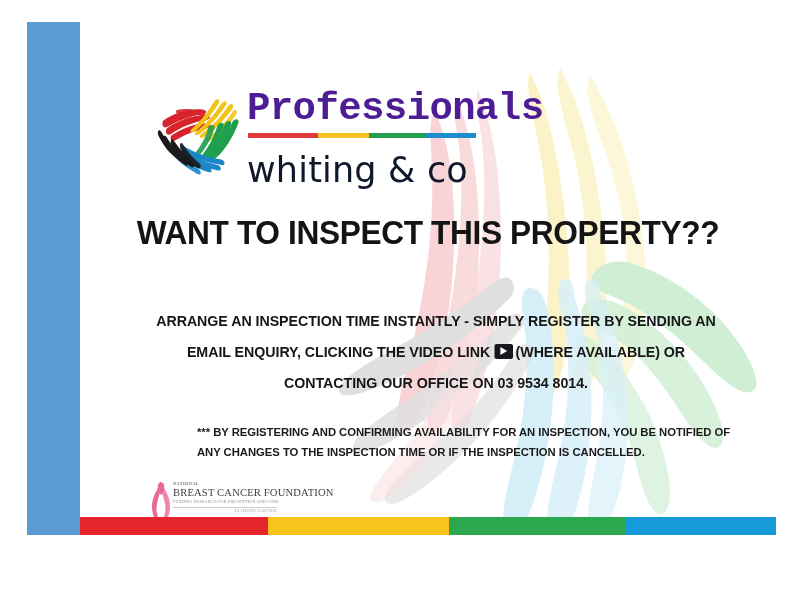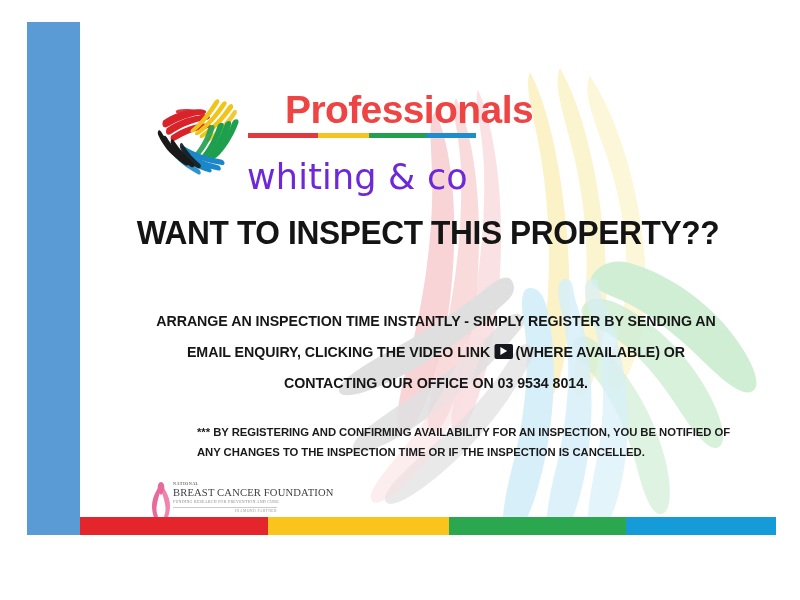--- a/index.html
+++ b/index.html
@@ -82,50 +82,49 @@
   #logo-star svg { display:block; width:100%; height:100%; }
 
   #logo-words {
     position: absolute;
     left: 95px;
     top: 0px;
     width: 245px;
     height: 110px;
   }
   .logo-line1 {
-    font-family: Liberation Sans, sans-serif;
+    font-family: Liberation Mono, monospace;
     font-size: 39px;
     font-weight: 700;
     letter-spacing: -0.6px;
-    color: #ef4444;
+    color: #4c1d95;
     line-height: 1;
     padding-top: 16px;
     white-space: nowrap;
-    margin-left: 38px;
   }
   .logo-rule {
     display: flex;
     width: 228px;
     height: 5px;
     margin-top: 4px;
     margin-left: 1px;
   }
   .logo-rule span { display:block; height:100%; }
   .logo-rule .seg-red    { width: 30.5%; background:#e03a3e; }
   .logo-rule .seg-yellow { width: 22.5%; background:#f6c324; }
   .logo-rule .seg-green  { width: 25.0%; background:#22a04f; }
   .logo-rule .seg-blue   { width: 22.0%; background:#1d8ecb; }
   .logo-line2 {
     font-family: "DejaVu Sans", sans-serif;
     font-size: 35px;
     font-weight: 400;
     letter-spacing: 0.2px;
-    color: #6d28d9;
+    color: #0f172a;
     line-height: 1.12;
-    padding-top: 20px;
+    padding-top: 13px;
     white-space: nowrap;
   }
 
   
   #headline {
     position: absolute;
     left: 0px;
     top: 192px;
     width: 696px;
     text-align: center;

